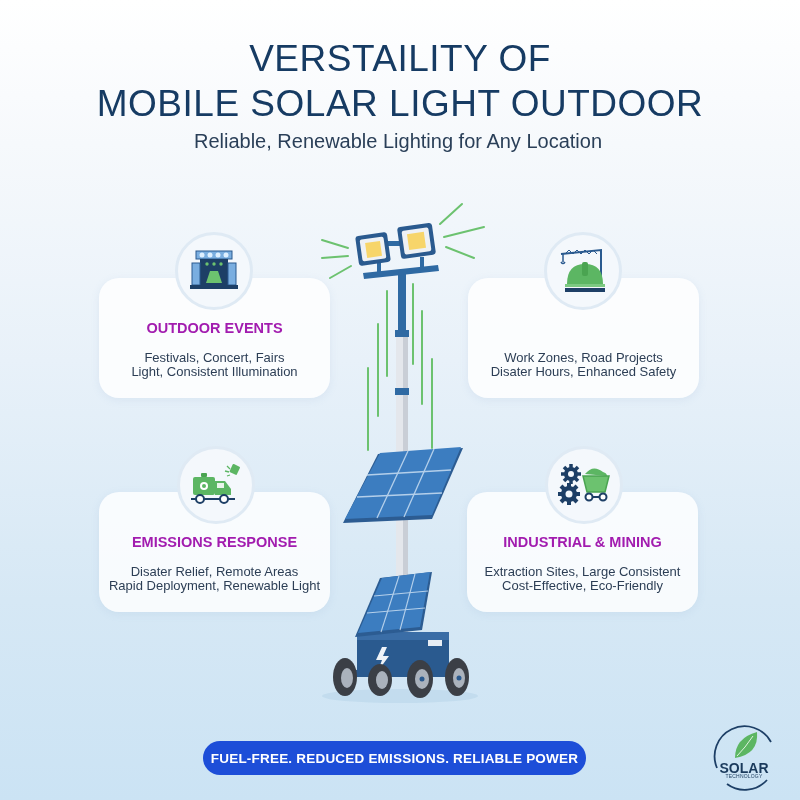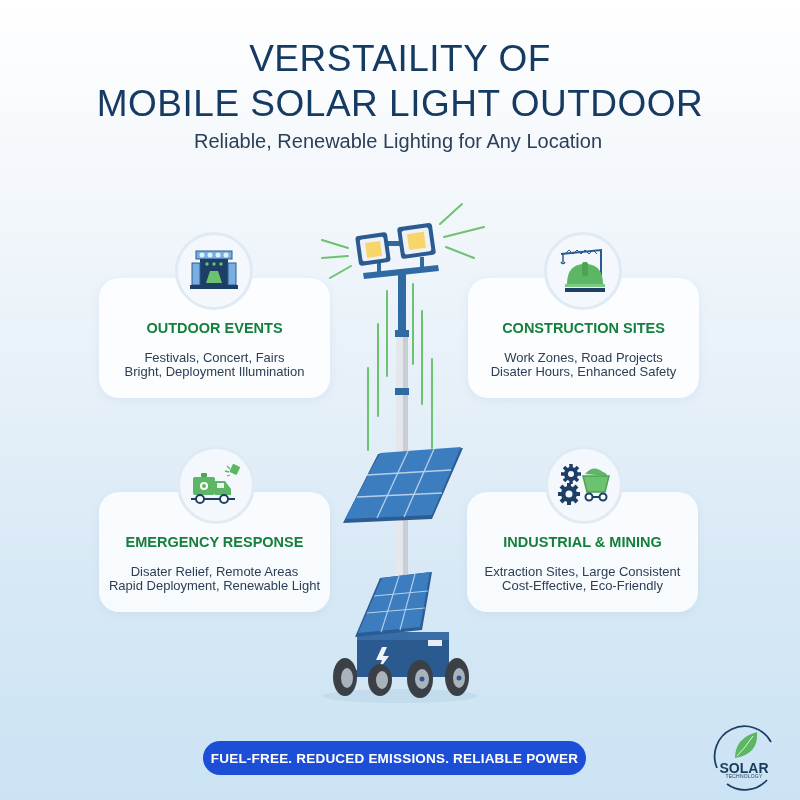--- a/index.html
+++ b/index.html
@@ -22,21 +22,21 @@
   }
   .card {
     position: absolute; width: 231px; height: 120px;
     background: rgba(255,255,255,0.82);
     border-radius: 20px;
     box-shadow: 0 2px 8px rgba(120,160,200,0.12);
     text-align: center;
   }
   .card-title {
     position: absolute; left: 0; right: 0; top: 42px;
-    font-size: 14.5px; font-weight: 700; color: #15803d;
+    font-size: 14.5px; font-weight: 700; color: #a21caf;
   }
   .card-line {
     position: absolute; left: 0; right: 0; font-size: 13px; color: #2c3e55;
   }
   .card-line.l1 { top: 72px; }
   .card-line.l2 { top: 86px; }
   .icon-circle {
     position: absolute; width: 78px; height: 78px; border-radius: 50%;
     background: #f4f8fc; border: 3px solid #dfeaf4;
     display: flex; align-items: center; justify-content: center;
@@ -144,60 +144,59 @@
       <ellipse cx="457" cy="677" rx="12" ry="19" fill="#3b3f46"></ellipse>
       <ellipse cx="459" cy="678" rx="6" ry="10" fill="#aab2bc"></ellipse>
       <circle cx="459" cy="678" r="2.5" fill="#2a5a8f"></circle>
     </g>
   </g>
 </svg>
 
 <div class="card" style="left:99px; top:278px;">
   <div class="card-title">OUTDOOR EVENTS</div>
   <div class="card-line l1">Festivals, Concert, Fairs</div>
-  <div class="card-line l2">Bright, Deployment Illumination</div>
+  <div class="card-line l2">Light, Consistent Illumination</div>
 </div>
 <div class="icon-circle" style="left:175px; top:232px;">
   <svg width="52" height="44" viewBox="0 0 52 44">
     <rect x="8" y="2" width="36" height="8" fill="#7aaee0" stroke="#2a5a8f" stroke-width="1"></rect>
     <circle cx="14" cy="6" r="2.5" fill="#dff0ff"></circle>
       <circle cx="22" cy="6" r="2.5" fill="#dff0ff"></circle>
       <circle cx="30" cy="6" r="2.5" fill="#dff0ff"></circle>
       <circle cx="38" cy="6" r="2.5" fill="#dff0ff"></circle>
     <rect x="12" y="10" width="28" height="26" fill="#1d3f66"></rect>
     <circle cx="19" cy="15" r="1.7" fill="#6cc26f"></circle>
       <circle cx="26" cy="15" r="1.7" fill="#6cc26f"></circle>
       <circle cx="33" cy="15" r="1.7" fill="#6cc26f"></circle>
     <polygon points="22,22 30,22 34,34 18,34" fill="#6cc26f"></polygon>
     <rect x="4" y="14" width="8" height="22" fill="#7aaee0" stroke="#2a5a8f" stroke-width="1"></rect>
     <rect x="40" y="14" width="8" height="22" fill="#7aaee0" stroke="#2a5a8f" stroke-width="1"></rect>
     <rect x="2" y="36" width="48" height="4" fill="#1d3f66"></rect>
   </svg>
 </div>
 
 <div class="card" style="left:468px; top:278px;">
-  <div class="card-title">CONSTRUCTION SITES</div>
   <div class="card-line l1">Work Zones, Road Projects</div>
   <div class="card-line l2">Disater Hours, Enhanced Safety</div>
 </div>
 <div class="icon-circle" style="left:544px; top:232px;">
   <svg width="52" height="46" viewBox="0 0 52 46">
     <polyline points="4,6 44,2 44,38" fill="none" stroke="#2a5a8f" stroke-width="2"></polyline>
     <path d="M8 6 l4 -4 l4 4 l4 -4 l4 4 l4 -4 l4 4 l4 -4 l4 4" fill="none" stroke="#2a5a8f" stroke-width="1"></path>
     <line x1="6" y1="6" x2="6" y2="14" stroke="#2a5a8f" stroke-width="1.5"></line>
     <path d="M4 14 q2 3 4 0" fill="none" stroke="#2a5a8f" stroke-width="1.5"></path>
     <path d="M10 36 q0 -20 18 -20 q18 0 18 20 z" fill="#5cb663"></path>
     <rect x="25" y="14" width="6" height="14" rx="2" fill="#4aa451"></rect>
     <rect x="8" y="36" width="40" height="3" fill="#7cc982"></rect>
     <rect x="8" y="40" width="40" height="4" fill="#1d3f66"></rect>
   </svg>
 </div>
 
 <div class="card" style="left:99px; top:492px;">
-  <div class="card-title">EMERGENCY RESPONSE</div>
+  <div class="card-title">EMISSIONS RESPONSE</div>
   <div class="card-line l1">Disater Relief, Remote Areas</div>
   <div class="card-line l2">Rapid Deployment, Renewable Light</div>
 </div>
 <div class="icon-circle" style="left:177px; top:446px;">
   <svg width="54" height="44" viewBox="0 0 54 44">
     <rect x="4" y="14" width="22" height="18" rx="2" fill="#5cb663"></rect>
     <path d="M26 18 h10 l6 8 v6 h-16 z" fill="#5cb663"></path>
     <rect x="28" y="20" width="7" height="5" fill="#e9f5ea"></rect>
     <circle cx="15" cy="23" r="4" fill="#fff"></circle>
     <circle cx="15" cy="23" r="2" fill="#5cb663"></circle>

